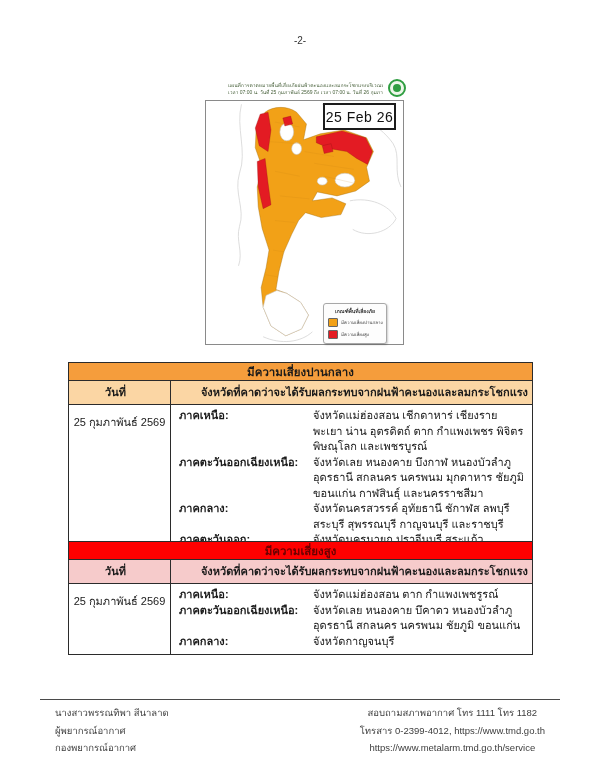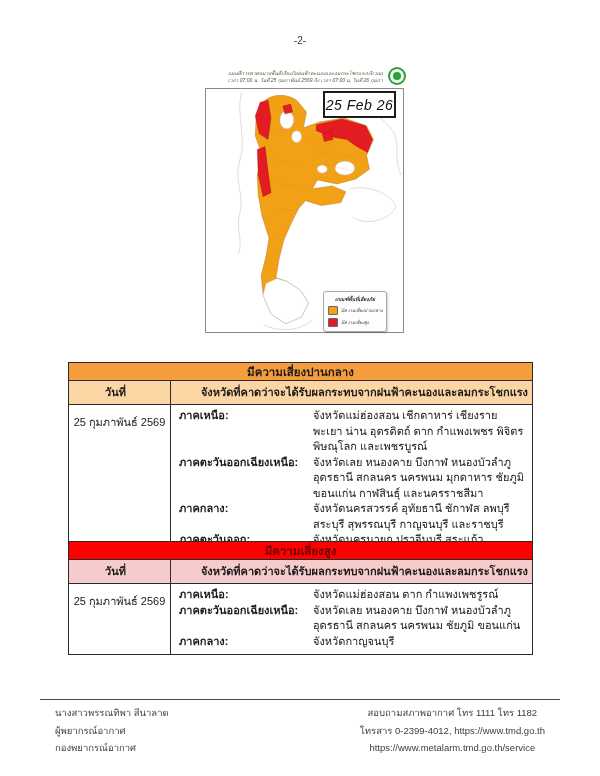--- a/index.html
+++ b/index.html
@@ -5,21 +5,21 @@
   * { margin:0; padding:0; box-sizing:border-box; }
   html,body { background:#ffffff; }
   body {
     width:600px; height:776px; position:relative;
     font-family:"Liberation Sans","DejaVu Sans",sans-serif;
     color:#1a1a1a;
   }
   .page-number { position:absolute; top:35px; left:0; right:0; text-align:center; font-size:10px; color:#333; }
 
   
-  .map-figure { position:absolute; left:205px; top:67px; width:200px; height:268px;font-style:italic; }
+  .map-figure { position:absolute; left:205px; top:79px; width:200px; height:268px; }
   .map-header { position:absolute; left:23px; top:3px; width:155px; color:#47603a; }
   .map-header div { font-size:5px; line-height:7px; white-space:nowrap; overflow:hidden; }
   .tmd-logo { position:absolute; right:-1px; top:0; width:18px; height:18px; border-radius:50%;
     border:2px solid #2f9e41; background:#eef7ea; display:flex; align-items:center; justify-content:center; }
   .tmd-logo .inner { width:8px; height:8px; border-radius:50%; background:#2f9e41; }
   .map-panel { position:absolute; left:0; top:21px; width:199px; height:245px; border:1px solid #8a8a8a; background:#fff; }
   .map-panel svg { position:absolute; left:0; top:0; width:100%; height:100%; }
   .date-box { position:absolute; right:7px; top:2px; width:73px; height:27px; background:#fff;
     border:2px solid #1c1c1c; display:flex; align-items:center; justify-content:center;
     font-size:14px; letter-spacing:0.5px; color:#111; }
@@ -153,21 +153,21 @@
   </div>
   <div class="tbody">
     <div class="date-cell">25 กุมภาพันธ์ 2569</div>
     <div class="regions-cell">
       <div class="region-row">
         <div class="region-name">ภาคเหนือ:</div>
         <div class="region-provinces">จังหวัดแม่ฮ่องสอน ตาก กำแพงเพชรูรณ์</div>
       </div>
       <div class="region-row">
         <div class="region-name">ภาคตะวันออกเฉียงเหนือ:</div>
-        <div class="region-provinces">จังหวัดเลย หนองคาย บึงกาฬ หนองบัวลำภู อุดรธานี สกลนคร นครพนม ชัยภูมิ ขอนแก่น</div>
+        <div class="region-provinces">จังหวัดเลย หนองคาย บึคาดว หนองบัวลำภู อุดรธานี สกลนคร นครพนม ชัยภูมิ ขอนแก่น</div>
       </div>
       <div class="region-row">
         <div class="region-name">ภาคกลาง:</div>
         <div class="region-provinces">จังหวัดกาญจนบุรี</div>
       </div>
     </div>
   </div>
 </div>
 
 <div class="footer-rule"></div>

